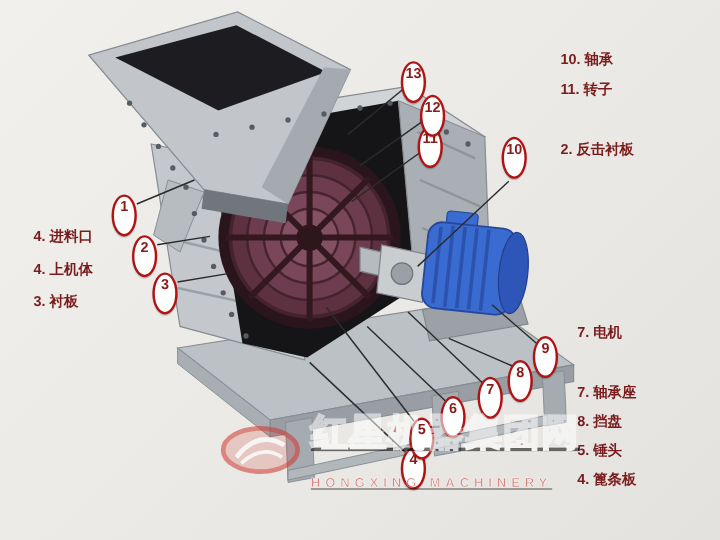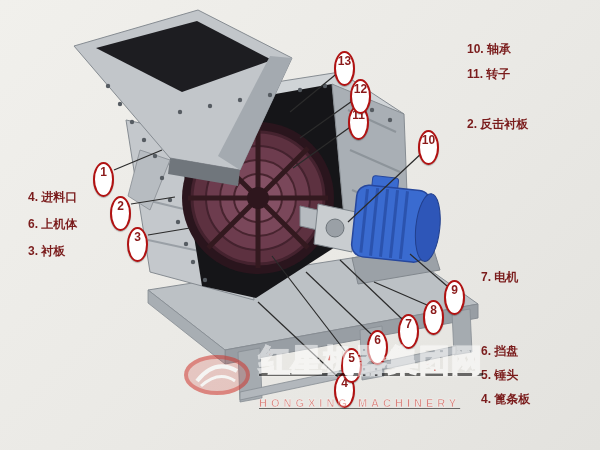--- a/index.html
+++ b/index.html
@@ -143,35 +143,36 @@
 
   <div class="callout" style="left:93px;top:162px">1</div>
   <div class="callout" style="left:110px;top:196px">2</div>
   <div class="callout" style="left:127px;top:227px">3</div>
   <div class="callout" style="left:334px;top:373px">4</div>
   <div class="callout" style="left:341px;top:348px">5</div>
   <div class="callout" style="left:367px;top:330px">6</div>
   <div class="callout" style="left:398px;top:314px">7</div>
   <div class="callout" style="left:423px;top:300px">8</div>
   <div class="callout" style="left:444px;top:280px">9</div>
-  <div class="callout" style="left:418px;top:130px">10</div>
+  <div class="callout" style="left:418px;top:114px">10</div>
   <div class="callout" style="left:348px;top:105px">11</div>
   <div class="callout" style="left:350px;top:79px">12</div>
   <div class="callout" style="left:334px;top:51px">13</div>
 
   <div class="part-label" style="left:28px;top:189px">4. 进料口</div>
-  <div class="part-label" style="left:28px;top:216px">6. 上机体</div>
+  <div class="part-label" style="left:28px;top:216px">4. 上机体</div>
   <div class="part-label" style="left:28px;top:243px">3. 衬板</div>
 
   <div class="part-label" style="left:467px;top:41px">10. 轴承</div>
   <div class="part-label" style="left:467px;top:66px">11. 转子</div>
   <div class="part-label" style="left:467px;top:116px">2. 反击衬板</div>
 
   <div class="part-label" style="left:481px;top:269px">7. 电机</div>
-  <div class="part-label" style="left:481px;top:343px">6. 挡盘</div>
+  <div class="part-label" style="left:481px;top:319px">7. 轴承座</div>
+  <div class="part-label" style="left:481px;top:343px">8. 挡盘</div>
   <div class="part-label" style="left:481px;top:367px">5. 锤头</div>
   <div class="part-label" style="left:481px;top:391px">4. 篦条板</div>
 
   <div class="watermark">
     <svg width="68" height="42" viewBox="0 0 68 42">
       <ellipse cx="34" cy="21" rx="31" ry="18" fill="rgba(208,52,44,0.35)" stroke="#d0342c" stroke-width="4"></ellipse>
       <path d="M14 27 Q32 4 54 17" stroke="#ffffff" stroke-width="4" fill="none"></path>
       <path d="M18 32 Q36 16 52 27" stroke="#ffffff" stroke-width="3" fill="none"></path>
     </svg>
     <div class="wm-col">

